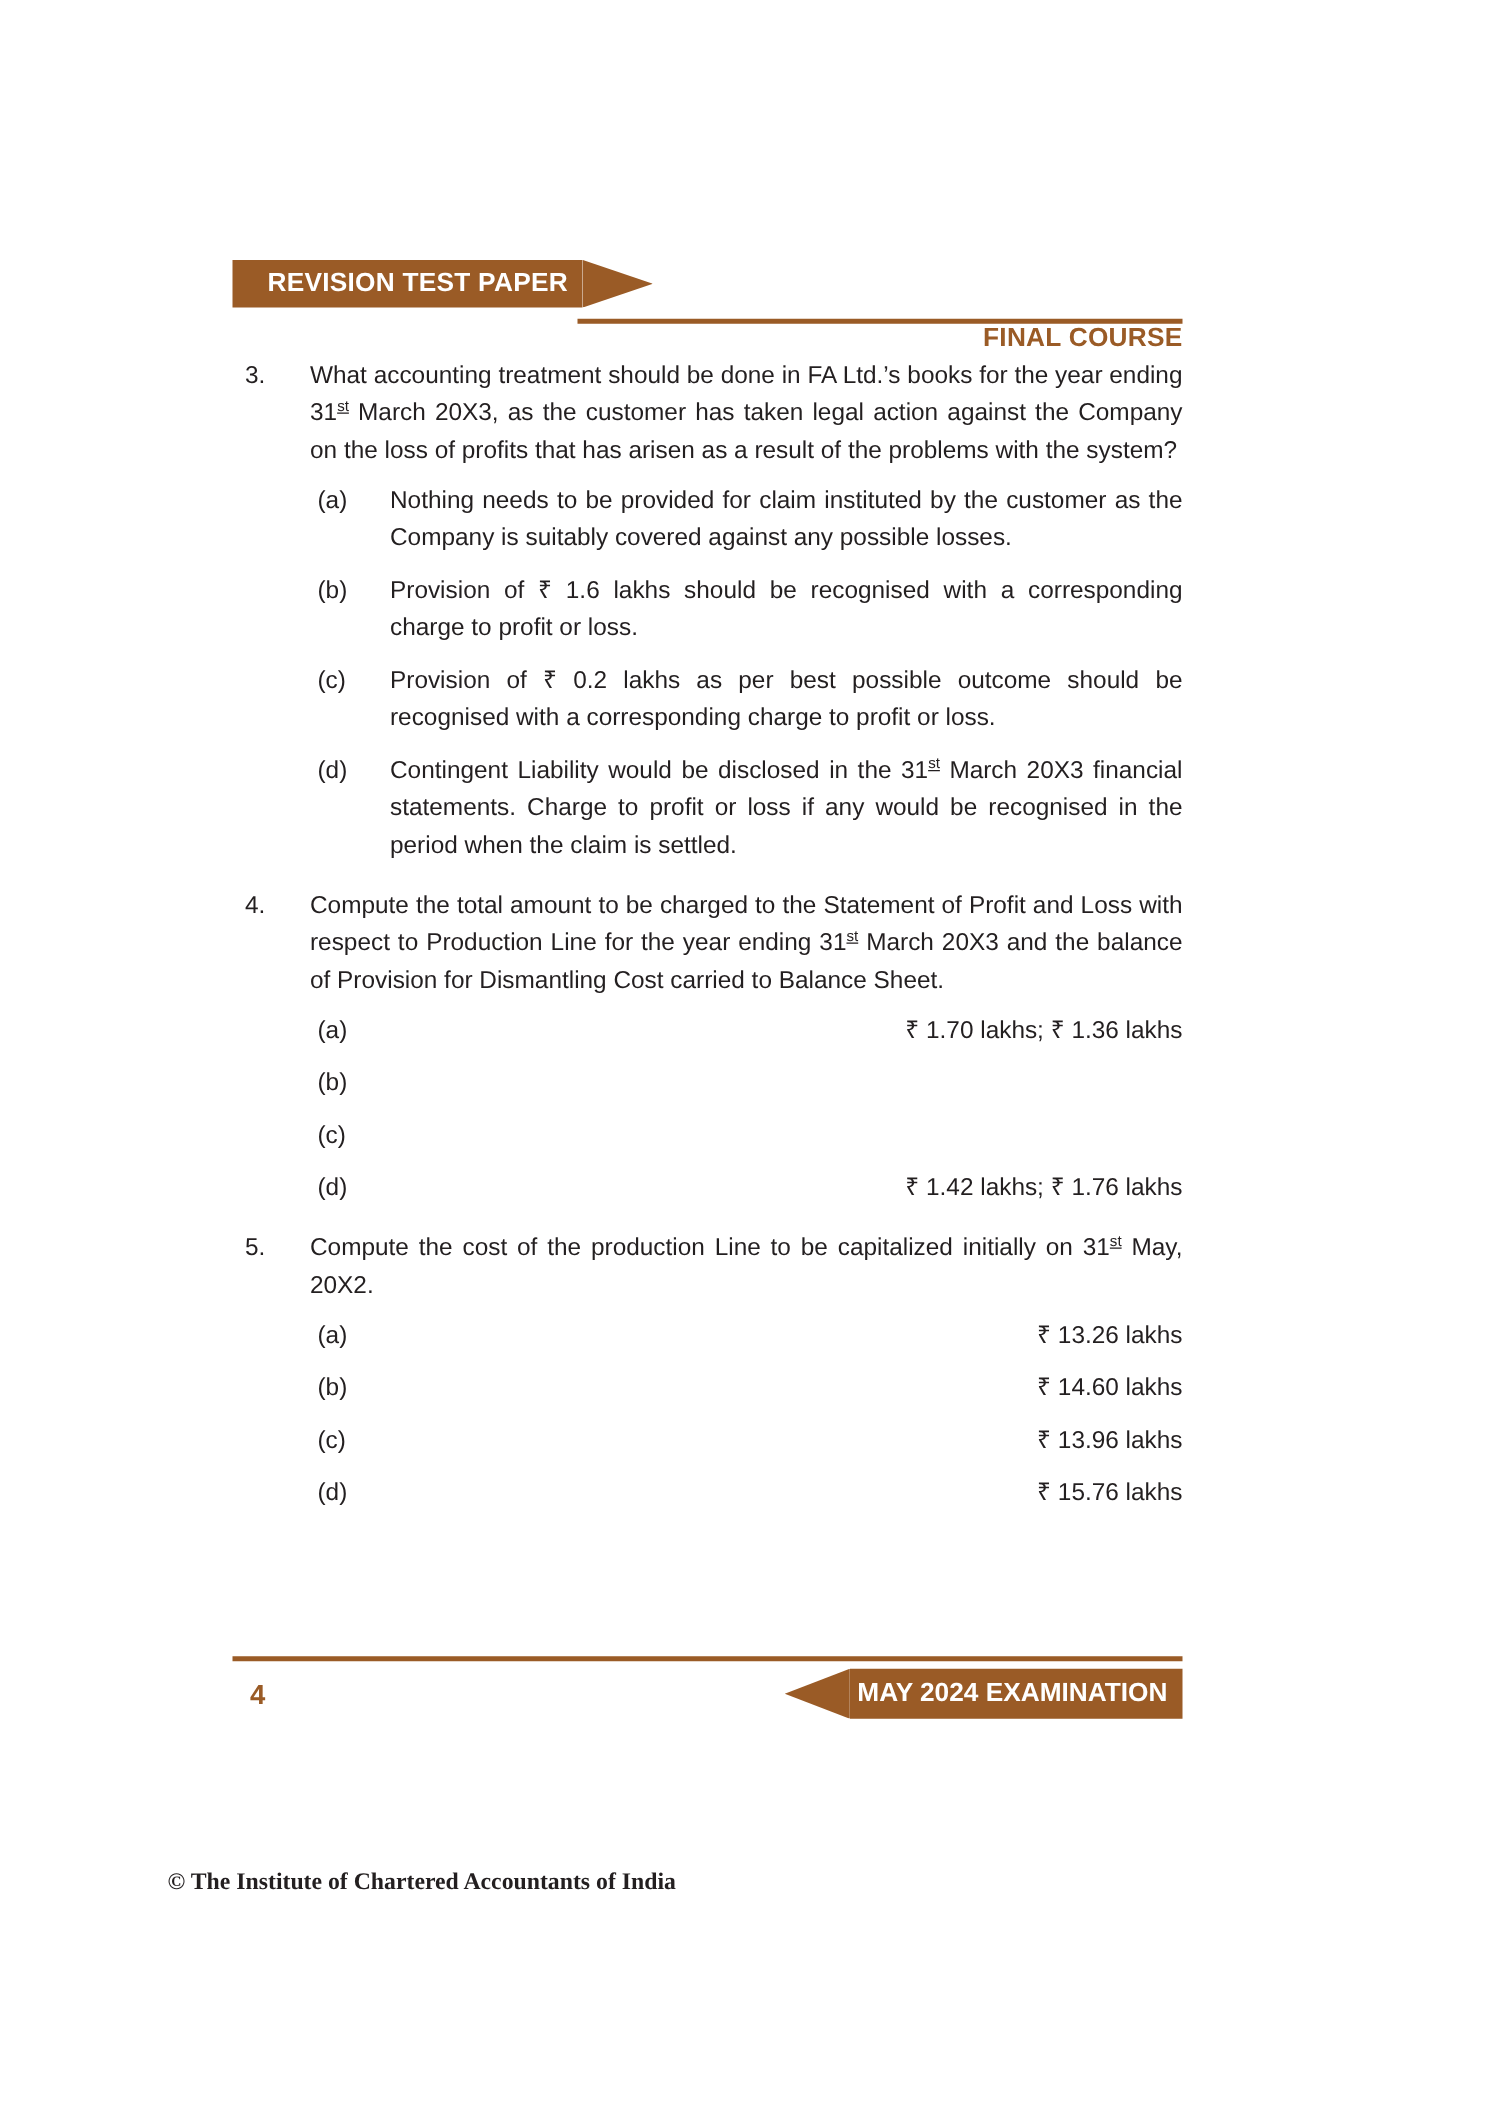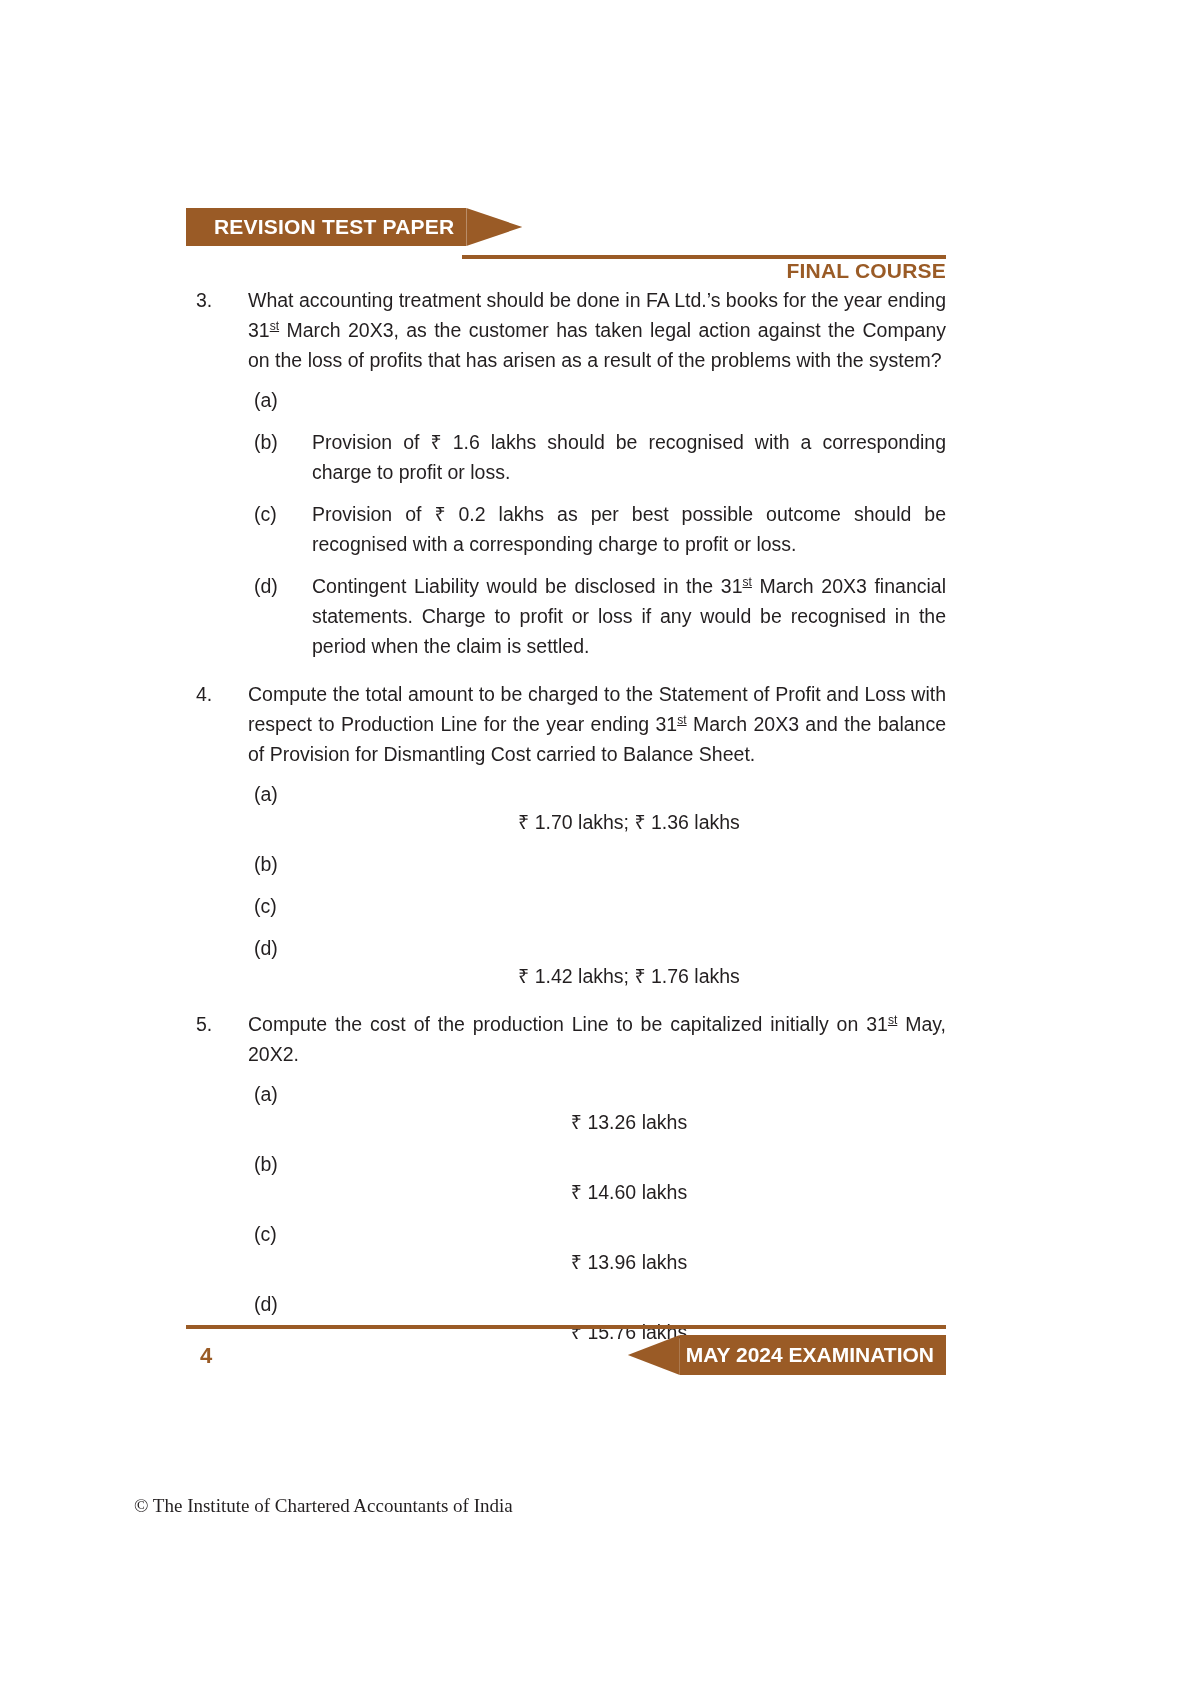--- a/index.html
+++ b/index.html
@@ -121,21 +121,21 @@
     box-sizing: content-box;
   }
   .opttext {
     flex: 1;
     font-size: 19.5px;
     line-height: 30px;
     text-align: justify;
     text-justify: inter-word;
     padding-right: 0;
   }
-  .opttext.nojust { text-align: center; margin-top: 28px; }
+  .opttext.nojust { text-align: right; }
 
   sup {
     font-size: 0.62em;
     vertical-align: super;
     line-height: 0;
     text-decoration: underline;
   }
 
   
   .gap-q { margin-top: 18px; }
@@ -188,21 +188,21 @@
     padding: 0 12px 0 6px;
     height: 40px;
     box-sizing: border-box;
   }
 
   .copyright {
     position: absolute;
     left: 134px;
     top: 1495px;
     font-family: "Liberation Serif", serif;
-    font-weight: normal;
+    font-weight: bold;
     font-size: 19px;
     color: #231f20;
   }
 </style>
 </head>
 <body>
 
 <div class="page">
 
   <div class="header">
@@ -217,20 +217,21 @@
   <div class="content">
 
     <div class="qblock">
       <div class="qrow">
         <div class="qnum">3.</div>
         <div class="qtext"><span>What accounting treatment should be done in FA Ltd.’s books for the year ending 31</span><sup>st</sup><span> March 20X3, as the customer has taken legal action against the Company on the loss of profits that has arisen as a result of the problems with the system?</span></div>
       </div>
       <div class="opts">
         <div class="optrow">
           <div class="optlabel">(a)</div>
+          <div class="opttext">Nothing needs to be provided for claim instituted by the customer as the Company is suitably covered against any possible losses.</div>
         </div>
         <div class="optrow">
           <div class="optlabel">(b)</div>
           <div class="opttext">Provision of ₹ 1.6 lakhs should be recognised with a corresponding charge to profit or loss.</div>
         </div>
         <div class="optrow">
           <div class="optlabel">(c)</div>
           <div class="opttext">Provision of ₹ 0.2 lakhs as per best possible outcome should be recognised with a corresponding charge to profit or loss.</div>
         </div>
         <div class="optrow">

